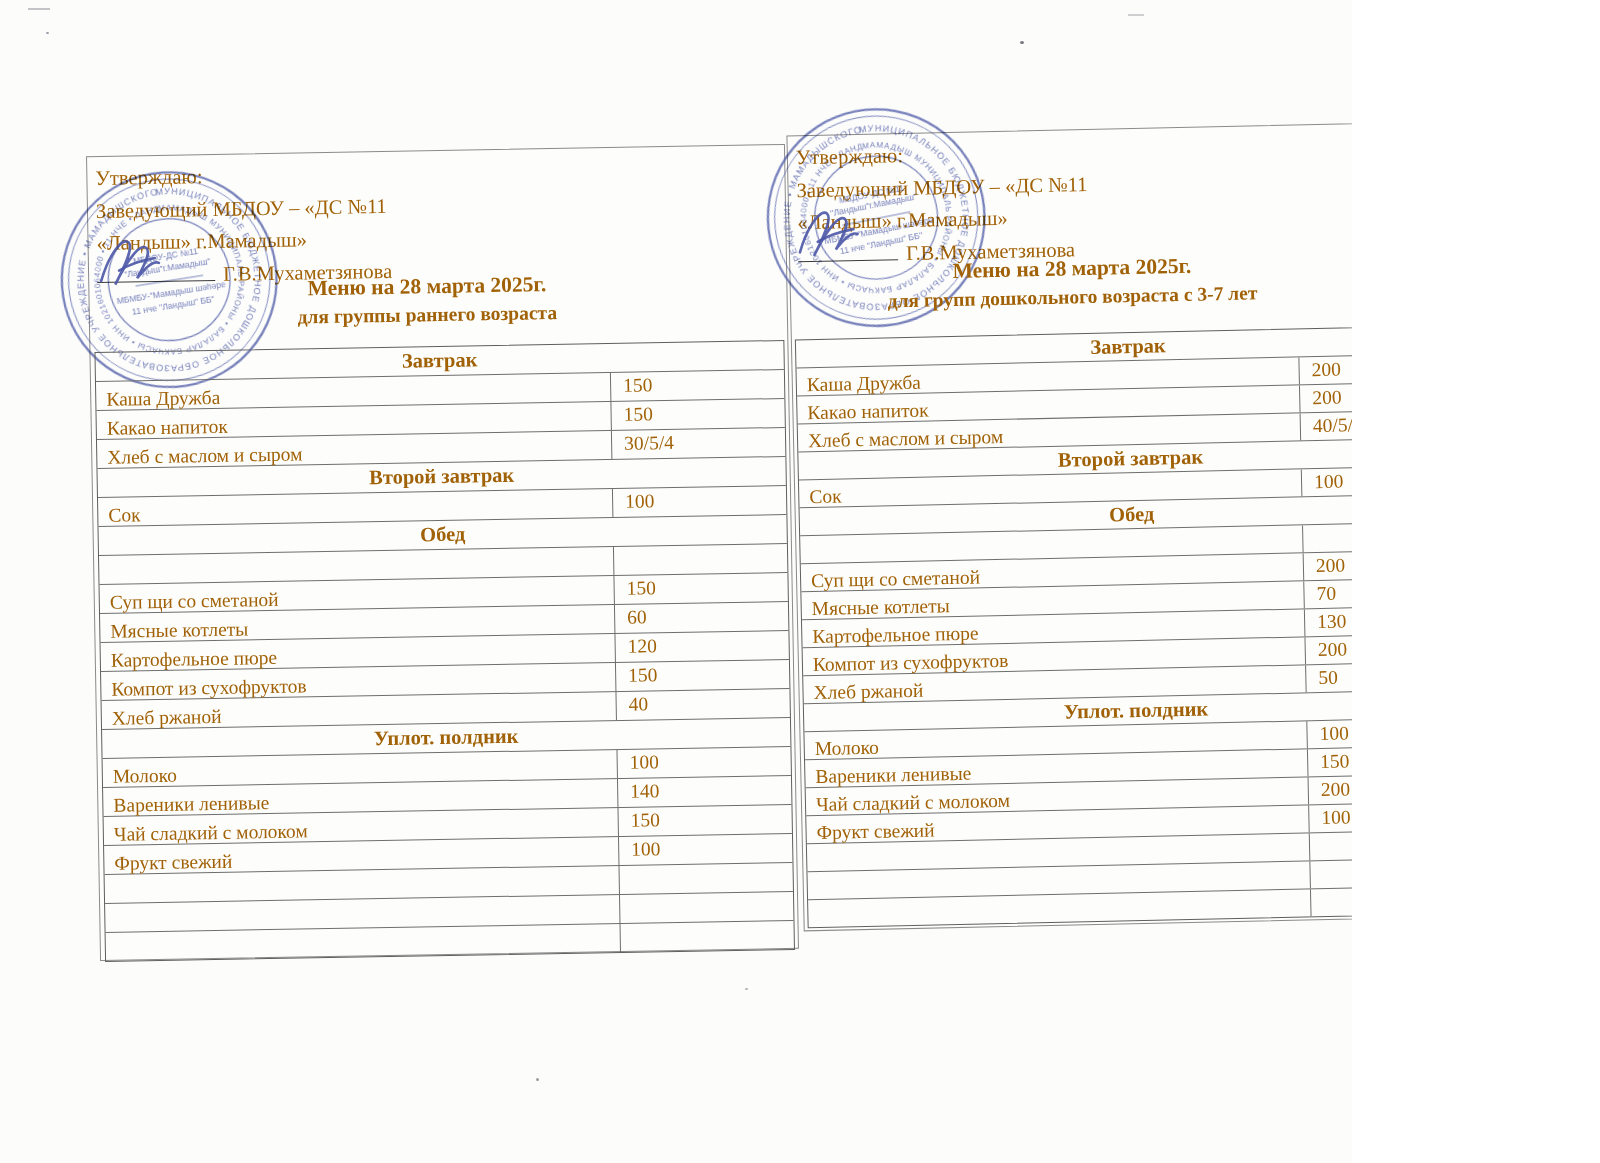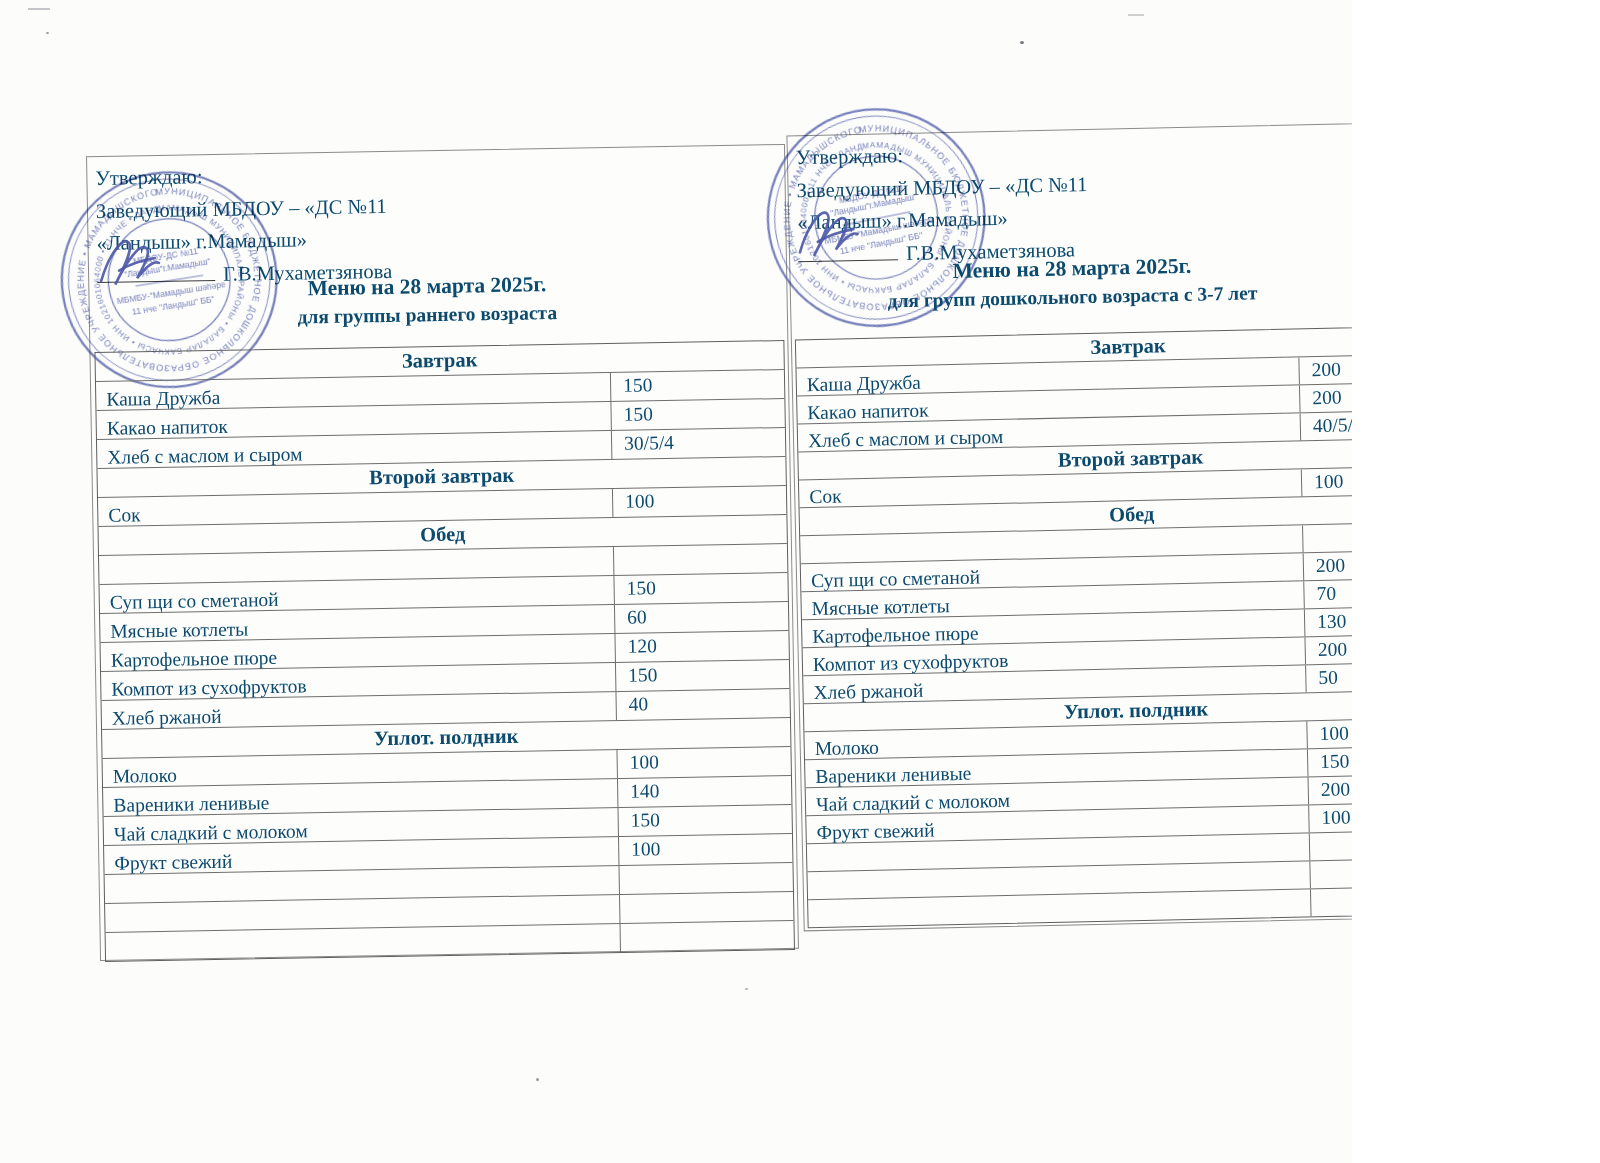--- a/index.html
+++ b/index.html
@@ -1,20 +1,20 @@
 <!DOCTYPE html>
 <html><head>
 <meta charset="utf-8">
 <style>
   html,body{margin:0;padding:0;background:#ffffff;}
   .canvas{
     position:relative;width:1352px;height:1163px;overflow:hidden;
     background:#fcfcfb;
     font-family:"Liberation Serif","DejaVu Serif",serif;
-    color:#0c4a6e;
+    color:#a16207;
   }
   
   .page{position:absolute;border:1.4px solid #8a8a8a;background:#fdfdfc;}
   .page-left{left:93px;top:150px;width:697px;height:803px;transform:rotate(-1deg);}
   .page-right{left:795px;top:128px;width:683px;height:794px;transform:rotate(-1.25deg);}
   
   .approval{position:absolute;left:8px;top:5px;font-size:20.5px;line-height:32.5px;white-space:nowrap;}
   .sig-underline{display:inline-block;border-bottom:1.5px solid #3a3a3a;height:16px;margin-right:8px;}
   .page-left .sig-underline{width:118px;}
   .page-right .sig-underline{width:100px;}

